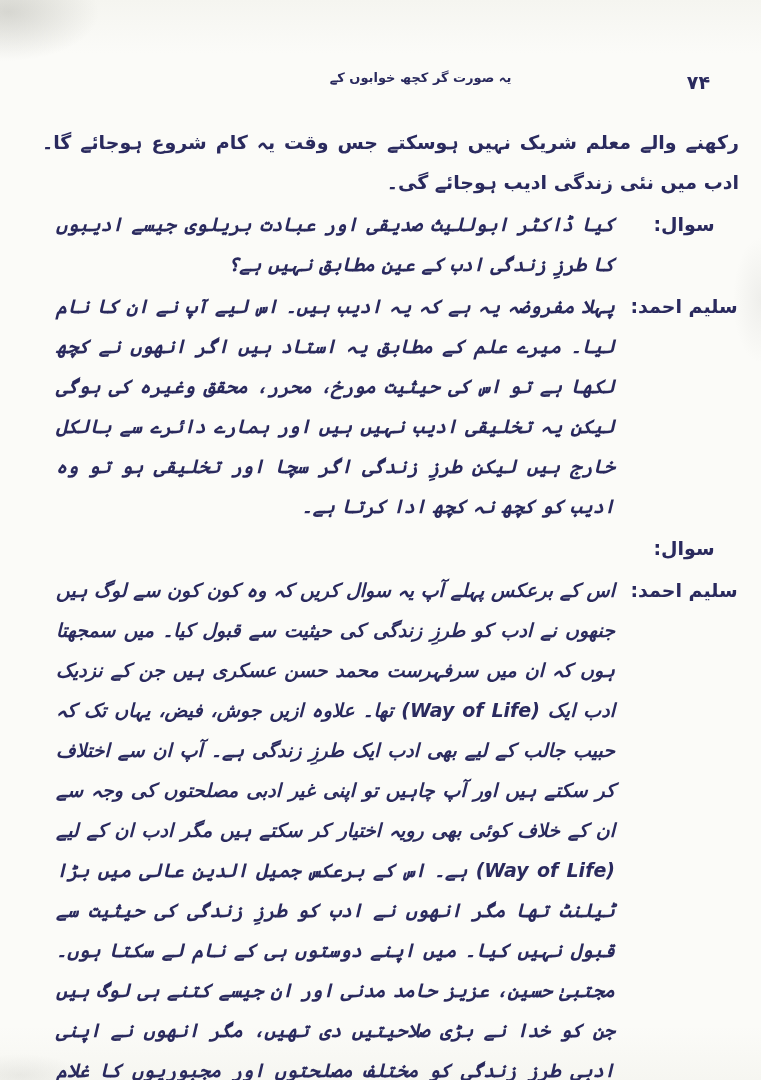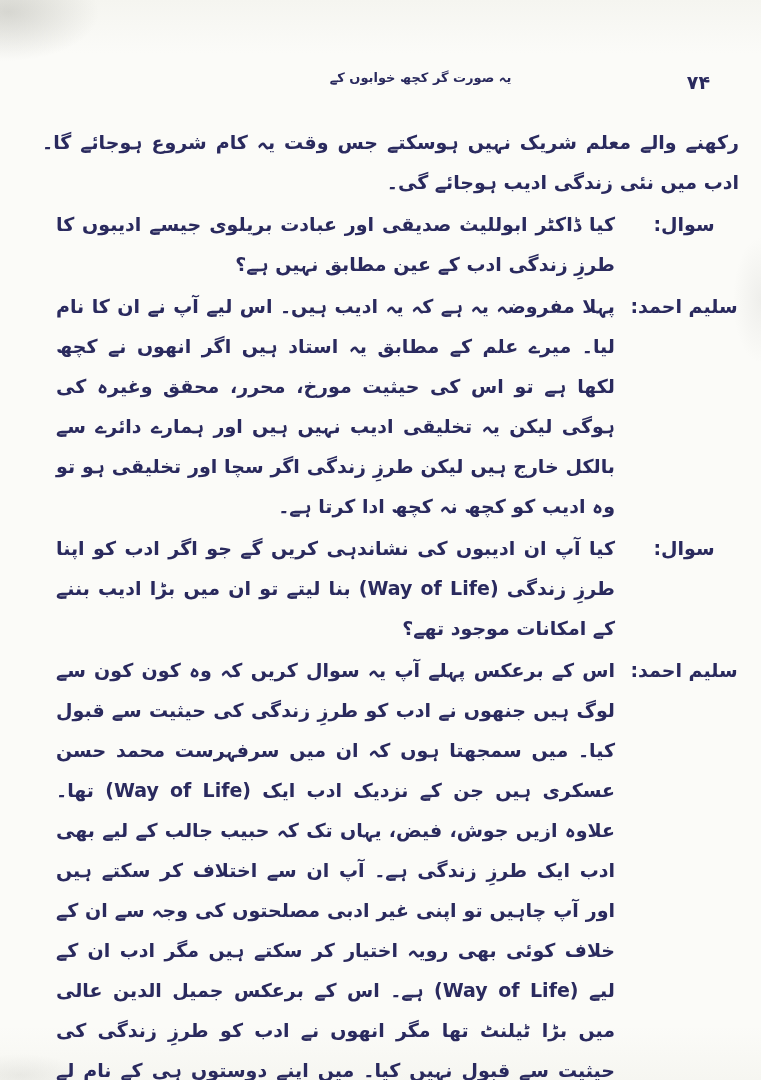--- a/index.html
+++ b/index.html
@@ -73,20 +73,21 @@
   .speaker {
     flex: 0 0 138px;
     text-align: center;
     white-space: nowrap;
   }
   .speech {
     flex: 1 1 auto;
     text-align: justify;
     text-align-last: right;
     margin-left: 14px;
+    font-style: italic;
   }
 </style>
 </head>
 <body>
 
 <div class="page">
 
   <div class="header">
     <div class="header-title">یہ صورت گر کچھ خوابوں کے</div>
     <div class="page-number">۷۴</div>
@@ -101,21 +102,20 @@
     <div class="speech">کیا ڈاکٹر ابوللیث صدیقی اور عبادت بریلوی جیسے ادیبوں کا طرزِ زندگی ادب کے عین مطابق نہیں ہے؟</div>
   </div>
 
   <div class="dialogue-row">
     <div class="speaker">سلیم احمد:</div>
     <div class="speech">پہلا مفروضہ یہ ہے کہ یہ ادیب ہیں۔ اس لیے آپ نے ان کا نام لیا۔ میرے علم کے مطابق یہ استاد ہیں اگر انھوں نے کچھ لکھا ہے تو اس کی حیثیت مورخ، محرر، محقق وغیرہ کی ہوگی لیکن یہ تخلیقی ادیب نہیں ہیں اور ہمارے دائرے سے بالکل خارج ہیں لیکن طرزِ زندگی اگر سچا اور تخلیقی ہو تو وہ ادیب کو کچھ نہ کچھ ادا کرتا ہے۔</div>
   </div>
 
   <div class="dialogue-row">
     <div class="speaker">سوال:</div>
-    <div class="speech">کیا آپ ان ادیبوں کی نشاندہی کریں گے جو اگر ادب کو اپنا طرزِ زندگی (Way of Life) بنا لیتے تو ان میں بڑا ادیب بننے کے امکانات موجود تھے؟</div>
   </div>
 
   <div class="dialogue-row">
     <div class="speaker">سلیم احمد:</div>
     <div class="speech">اس کے برعکس پہلے آپ یہ سوال کریں کہ وہ کون کون سے لوگ ہیں جنھوں نے ادب کو طرزِ زندگی کی حیثیت سے قبول کیا۔ میں سمجھتا ہوں کہ ان میں سرفہرست محمد حسن عسکری ہیں جن کے نزدیک ادب ایک (Way of Life) تھا۔ علاوہ ازیں جوش، فیض، یہاں تک کہ حبیب جالب کے لیے بھی ادب ایک طرزِ زندگی ہے۔ آپ ان سے اختلاف کر سکتے ہیں اور آپ چاہیں تو اپنی غیر ادبی مصلحتوں کی وجہ سے ان کے خلاف کوئی بھی رویہ اختیار کر سکتے ہیں مگر ادب ان کے لیے (Way of Life) ہے۔ اس کے برعکس جمیل الدین عالی میں بڑا ٹیلنٹ تھا مگر انھوں نے ادب کو طرزِ زندگی کی حیثیت سے قبول نہیں کیا۔ میں اپنے دوستوں ہی کے نام لے سکتا ہوں۔ مجتبیٰ حسین، عزیز حامد مدنی اور ان جیسے کتنے ہی لوگ ہیں جن کو خدا نے بڑی صلاحیتیں دی تھیں، مگر انھوں نے اپنی ادبی طرزِ زندگی کو مختلف مصلحتوں اور مجبوریوں کا غلام بنا لیا۔ اس سے آپ کو بخوبی اندازہ ہوجائے گا کہ میں کس قسم کے لوگوں کو اہمیت دیتا ہوں اور جب میں دیکھتا ہوں کہ وہ ادب میں کچھ نہیں کر سکے جن کی اُن سے توقع تھی تو مجھے کتنا دکھ ہوتا ہے۔</div>
   </div>
 </div>
   </div>
 
 </div>

